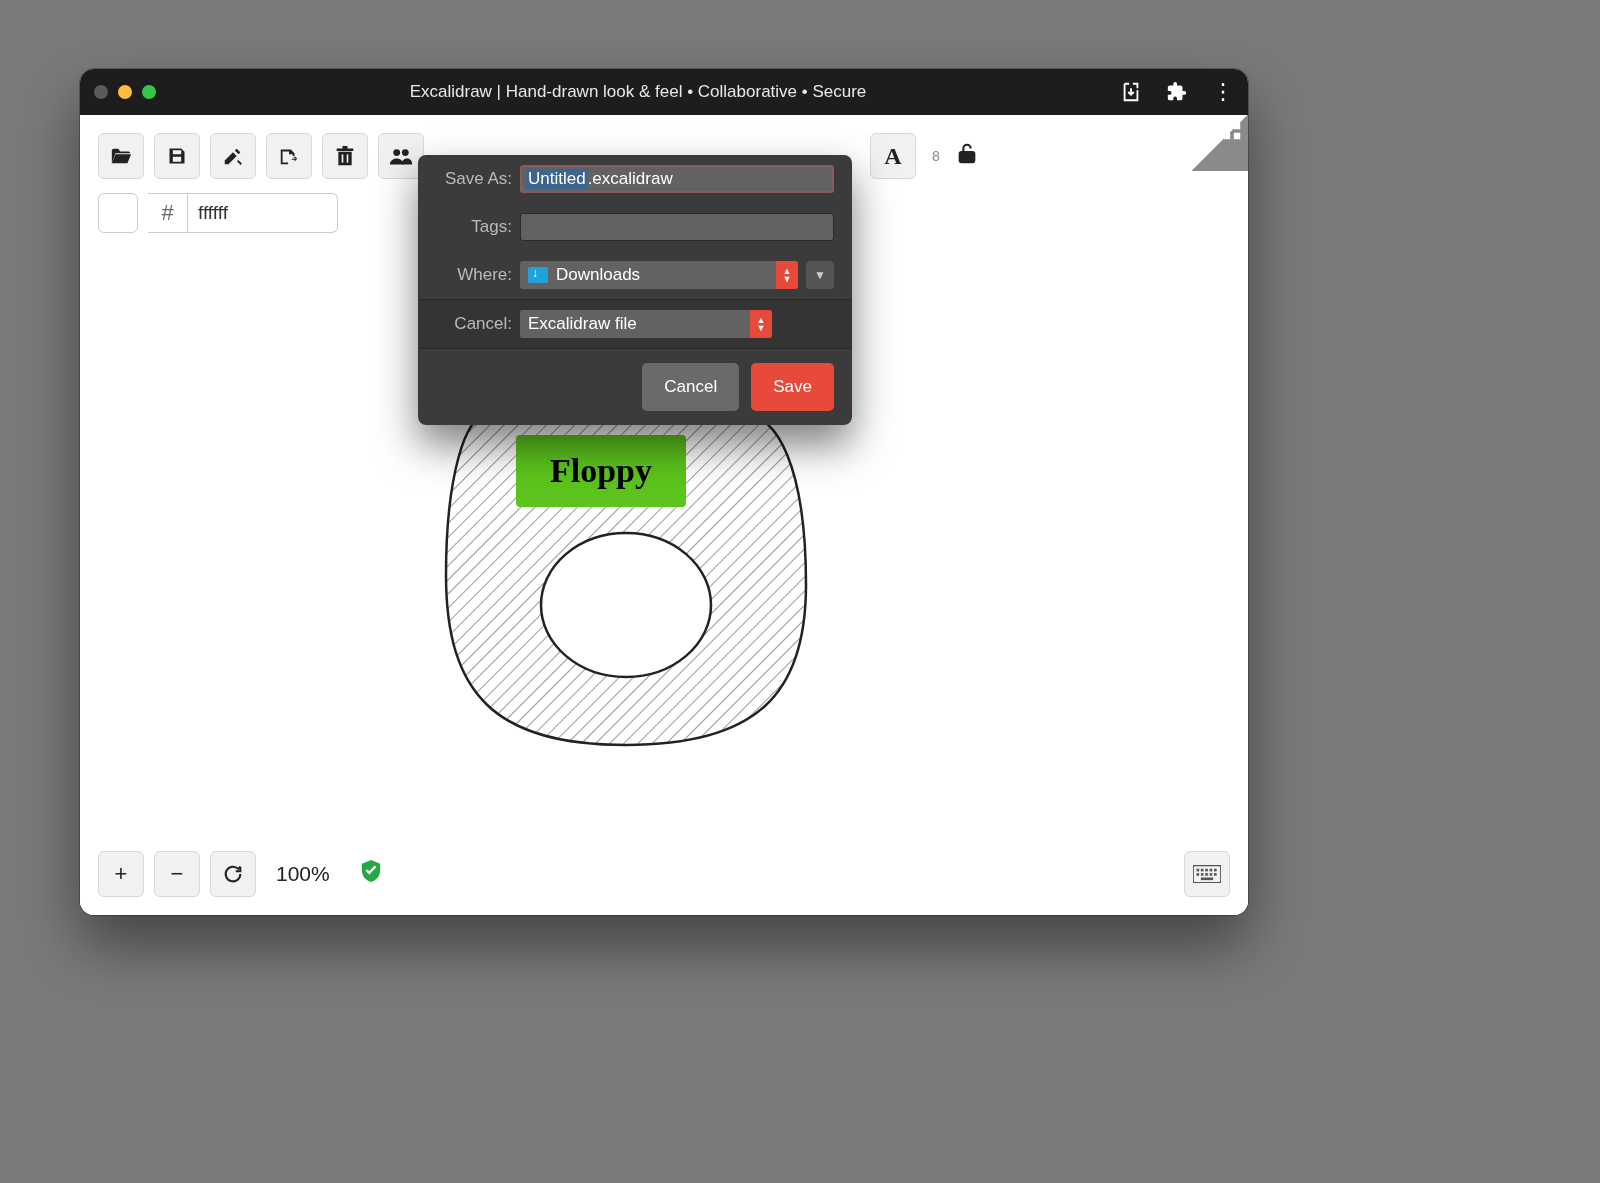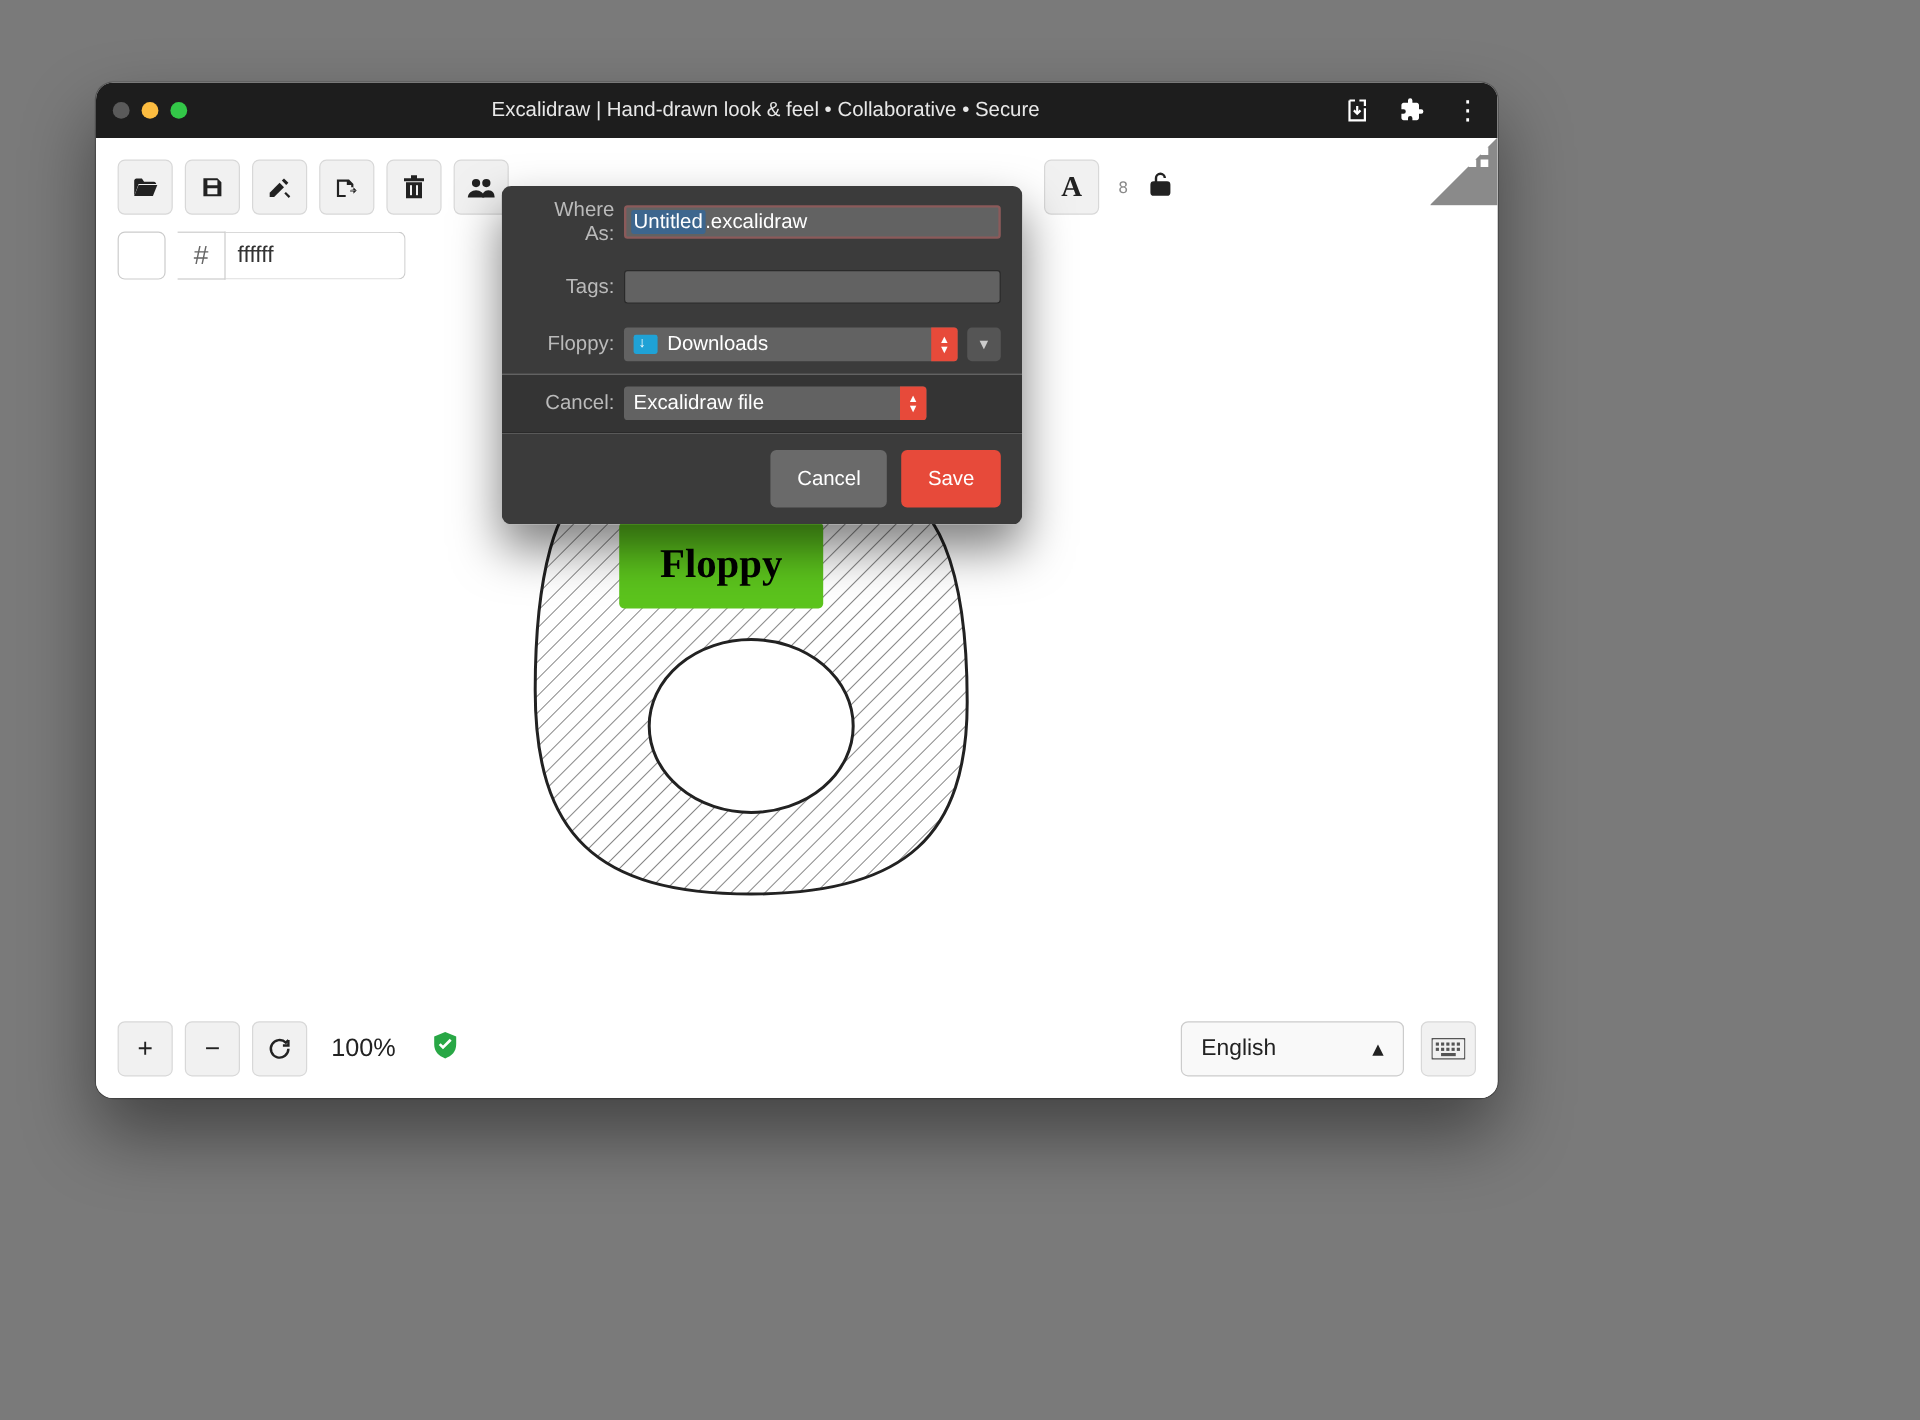--- a/index.html
+++ b/index.html
@@ -213,24 +213,20 @@
       <span class="zoompct">100%</span>
       <span class="shield">
         <svg width="22" height="24" viewBox="0 0 24 26" fill="var(--shield)">
             <path d="M12 1l10 4v7c0 7-4 11-10 13C6 23 2 19 2 12V5l10-4z"></path>
             <path d="M7 12l3 3 7-7" stroke="#fff" stroke-width="2.5" fill="none"></path>
           </svg>
       </span>
     </div>
 
     <div class="bottom-right">
-      <div class="lang">
-        <span>English</span>
-        <span>▴</span>
-      </div>
       <div class="kbd">
         <svg width="28" height="18" viewBox="0 0 32 20" fill="#555">
             <rect x="0" y="0" width="32" height="20" rx="2" fill="none" stroke="#555" stroke-width="2"></rect>
             <rect x="4" y="4" width="3" height="3"></rect>
             <rect x="9" y="4" width="3" height="3"></rect>
             <rect x="14" y="4" width="3" height="3"></rect>
             <rect x="19" y="4" width="3" height="3"></rect>
             <rect x="24" y="4" width="3" height="3"></rect>
             <rect x="4" y="9" width="3" height="3"></rect>
             <rect x="9" y="9" width="3" height="3"></rect>
@@ -238,32 +234,32 @@
             <rect x="19" y="9" width="3" height="3"></rect>
             <rect x="24" y="9" width="3" height="3"></rect>
             <rect x="9" y="14" width="14" height="3"></rect>
           </svg>
       </div>
     </div>
 
     <div class="dialog">
       <div class="dsec">
         <div class="drow">
-          <div class="dlabel">Where As:</div>
+          <div class="dlabel">Save As:</div>
           <div class="dinput">
             <span class="sel-hl">Untitled</span>
               <span>.excalidraw</span>
           </div>
         </div>
         <div class="drow">
           <div class="dlabel">Tags:</div>
           <div class="dinput nohl"></div>
         </div>
         <div class="drow">
-          <div class="dlabel">Floppy:</div>
+          <div class="dlabel">Where:</div>
           <div class="dsel">
             <span class="dlicon"></span>
             <span>Downloads</span>
             <span class="stepper">▲<br>▼</span>
           </div>
           <div class="expand">▼</div>
         </div>
       </div>
       <div class="dhr"></div>
       <div class="dsec2">

